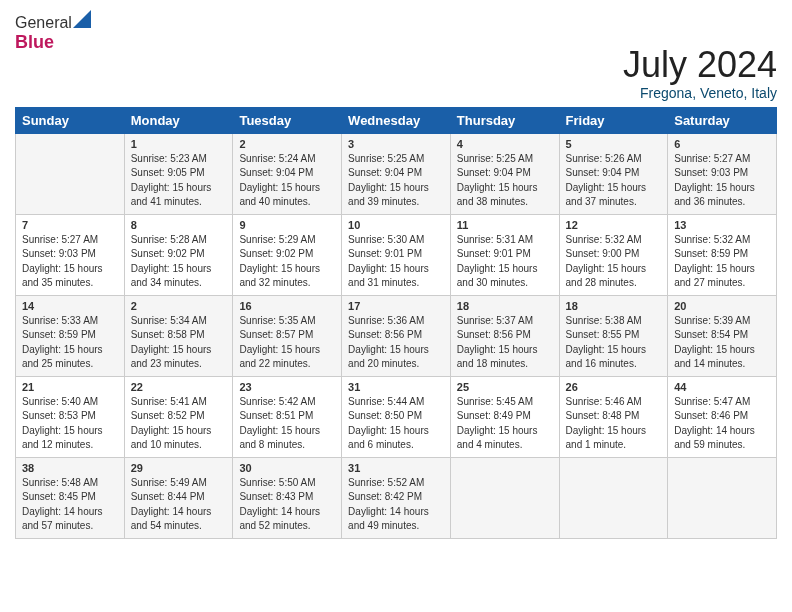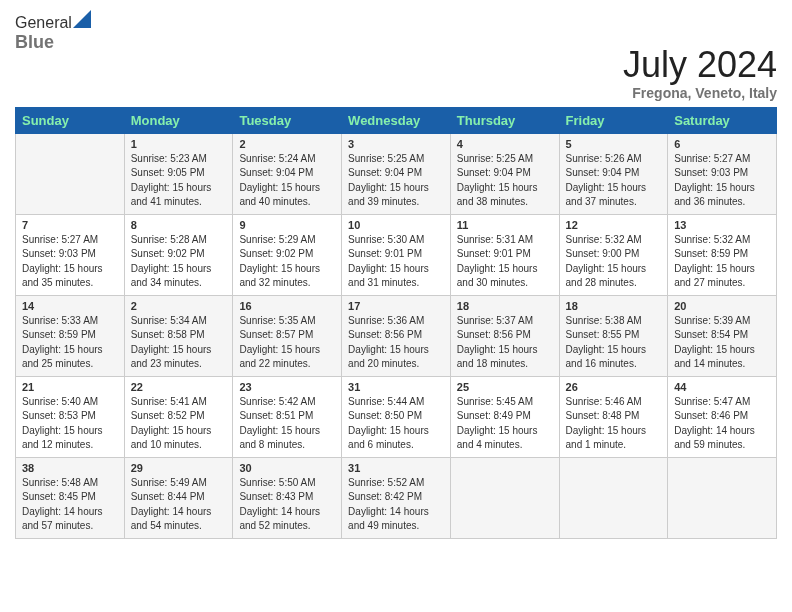--- a/index.html
+++ b/index.html
@@ -32,31 +32,30 @@
       margin-top: 35px;
     }
     .month-title {
       font-size: 36px;
       color: #222;
       font-weight: normal;
       line-height: 1.1;
     }
     .location {
       font-size: 14px;
-      color: #737373;
-      font-weight: bold;
+      color: #0c4a6e;
     }
     table {
       width: 100%;
       border-collapse: collapse;
       table-layout: fixed;
     }
     thead tr th {
       background-color: #1a5fa8;
-      color: #86efac;
+      color: #ffffff;
       text-align: left;
       padding: 5px 6px;
       font-size: 13px;
       font-weight: bold;
       border: 1px solid #1a5fa8;
     }
     tbody tr td {
       border: 1px solid #ccc;
       padding: 4px 6px;
       vertical-align: top;
@@ -89,21 +88,21 @@
     <div class="logo">
       <div style="display:flex;align-items:flex-end;">
         <span class="logo-general">General</span>
         <span style="position:relative;display:inline-block;margin-left:1px;">
           <svg width="18" height="18" viewBox="0 0 18 18">
             <polygon points="0,18 18,18 18,0" fill="#1a5fa8"></polygon>
           </svg>
         </span>
       </div>
       <div>
-        <span class="logo-blue" style="font-size:18px;font-weight:bold;color:#737373;">Blue</span>
+        <span class="logo-blue" style="font-size:18px;font-weight:bold;color:#be185d;">Blue</span>
       </div>
     </div>
     <div class="title-block">
       <div class="month-title">July 2024</div>
       <div class="location">Fregona, Veneto, Italy</div>
     </div>
   </div>
 
   <table>
     <thead>

